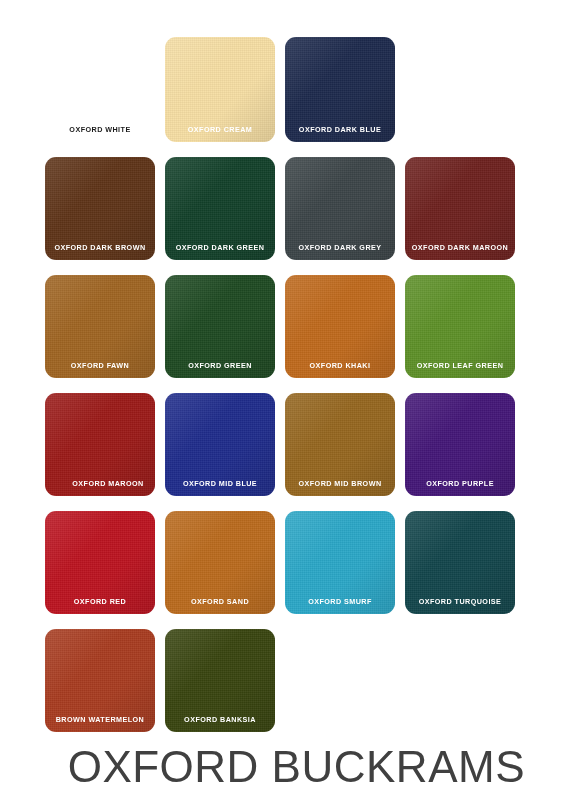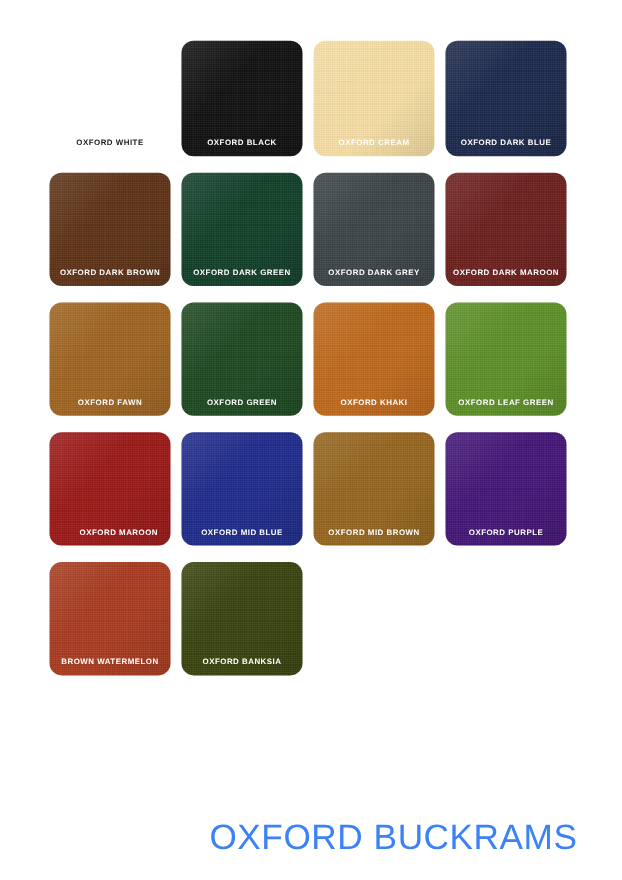--- a/index.html
+++ b/index.html
@@ -88,43 +88,38 @@
     border-radius: 11px;
   }
 
   .title {
     position: absolute;
     left: 45px;
     right: 40px;
     top: 745px;
     text-align: right;
     font-family: "Liberation Sans", sans-serif;
-    font-size: 32px;
+    font-size: 44px;
     font-weight: normal;
     letter-spacing: 0.5px;
-    color: #3b82f6;
+    color: #404040;
     line-height: 1;
     white-space: nowrap;
   }
 </style>
 </head>
 <body>
 
 <div id="chart-root">
 
   <div class="swatch-grid">
       <div class="swatch-row tall">
         <div class="swatch-cell is-paperwhite" style="background: rgb(255, 255, 255);">
           <div class="swatch-label" style="color: rgb(26, 26, 26);">OXFORD WHITE</div>
         </div>
-        <div class="swatch-cell" style="background: rgb(18, 18, 18);">
-          <div class="texture"></div>
-          <div class="sheen"></div>
-          <div class="swatch-label" style="color: rgb(255, 255, 255);">OXFORD BLACK</div>
-        </div>
         <div class="swatch-cell" style="background: rgb(247, 223, 164);">
           <div class="texture"></div>
           <div class="sheen"></div>
           <div class="swatch-label" style="color: rgb(255, 255, 255);">OXFORD CREAM</div>
         </div>
         <div class="swatch-cell" style="background: rgb(29, 42, 77);">
           <div class="texture"></div>
           <div class="sheen"></div>
           <div class="swatch-label" style="color: rgb(255, 255, 255);">OXFORD DARK BLUE</div>
         </div>
@@ -189,20 +184,42 @@
           <div class="sheen"></div>
           <div class="swatch-label" style="color: rgb(255, 255, 255);">OXFORD MID BROWN</div>
         </div>
         <div class="swatch-cell" style="background: rgb(68, 23, 120);">
           <div class="texture"></div>
           <div class="sheen"></div>
           <div class="swatch-label" style="color: rgb(255, 255, 255);">OXFORD PURPLE</div>
         </div>
       </div>
       <div class="swatch-row">
+        <div class="swatch-cell" style="background: rgb(189, 20, 32);">
+          <div class="texture"></div>
+          <div class="sheen"></div>
+          <div class="swatch-label" style="color: rgb(255, 255, 255);">OXFORD RED</div>
+        </div>
+        <div class="swatch-cell" style="background: rgb(187, 107, 29);">
+          <div class="texture"></div>
+          <div class="sheen"></div>
+          <div class="swatch-label" style="color: rgb(255, 255, 255);">OXFORD SAND</div>
+        </div>
+        <div class="swatch-cell" style="background: rgb(43, 168, 200);">
+          <div class="texture"></div>
+          <div class="sheen"></div>
+          <div class="swatch-label" style="color: rgb(255, 255, 255);">OXFORD SMURF</div>
+        </div>
+        <div class="swatch-cell" style="background: rgb(19, 70, 76);">
+          <div class="texture"></div>
+          <div class="sheen"></div>
+          <div class="swatch-label" style="color: rgb(255, 255, 255);">OXFORD TURQUOISE</div>
+        </div>
+      </div>
+      <div class="swatch-row">
         <div class="swatch-cell" style="background: rgb(169, 60, 32);">
           <div class="texture"></div>
           <div class="sheen"></div>
           <div class="swatch-label" style="color: rgb(255, 255, 255);">BROWN WATERMELON</div>
         </div>
         <div class="swatch-cell" style="background: rgb(57, 69, 15); padding-left: 40px;">
           <div class="texture"></div>
           <div class="sheen"></div>
           <div class="swatch-label" style="color: rgb(255, 255, 255);">OXFORD BANKSIA</div>
         </div>

